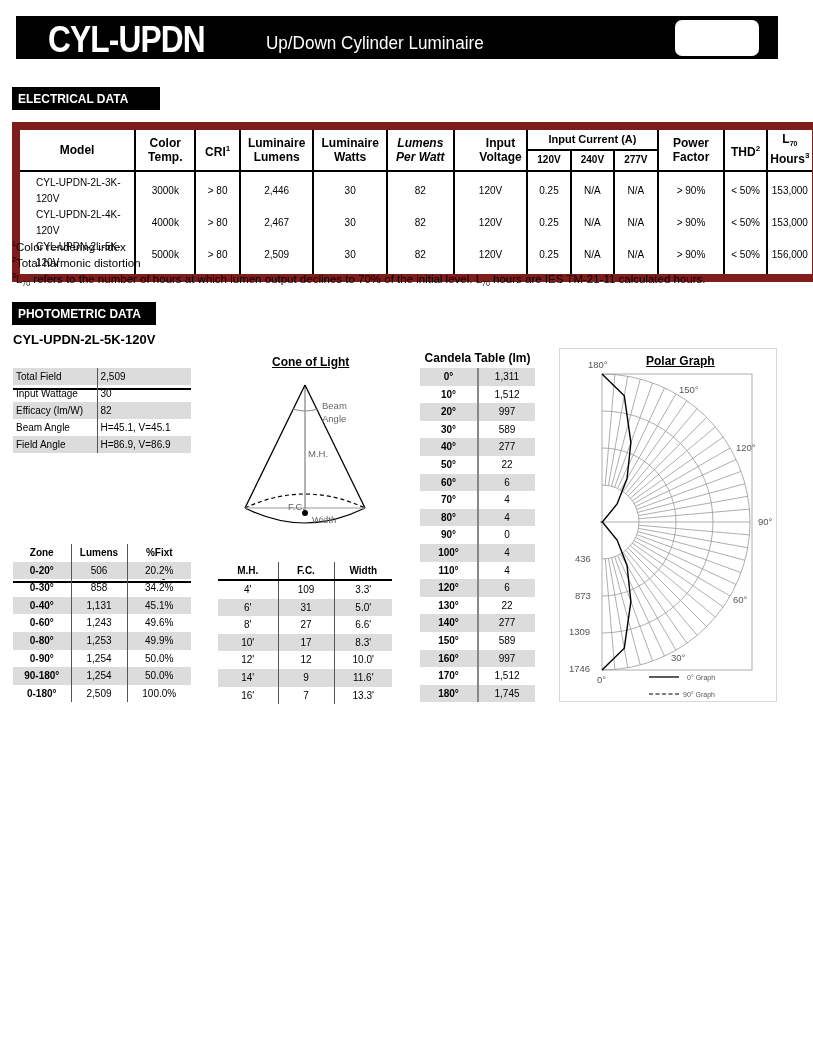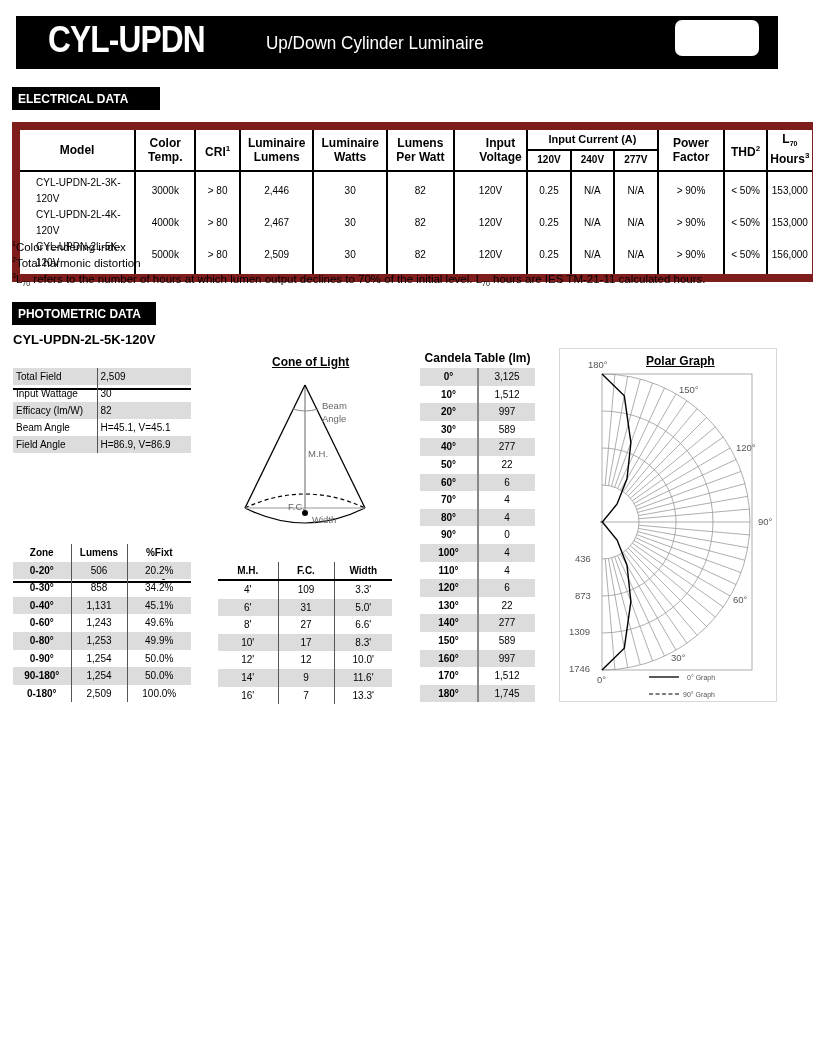--- a/index.html
+++ b/index.html
@@ -1,20 +1,20 @@
 <!DOCTYPE html>
 <html><head>
 <meta charset="utf-8">
 <style>
   * { box-sizing: border-box; margin: 0; padding: 0; }
   html, body { width: 813px; height: 1057px; background: #ffffff; overflow: hidden; }
   body { position: relative; font-family: "Liberation Sans", sans-serif; color: #000; }
 
   
-  .hdr { position: absolute; left: 16px; top: 16px; width: 762px; height: 53px; background: #000; }
+  .hdr { position: absolute; left: 16px; top: 16px; width: 762px; height: 43px; background: #000; }
   .hdr .code { position: absolute; left: 32px; top: 2px; color: #fff; font-family: "Liberation Sans", sans-serif; font-weight: bold; font-size: 36px; letter-spacing: -1px; transform: scaleX(0.88); transform-origin: left center; line-height: 44px; }
   .hdr .sub { position: absolute; left: 250px; top: 15px; color: #fff; font-size: 19px; line-height: 24px; transform: scaleX(0.9); transform-origin: left center; }
   .hdr .logo-box { position: absolute; left: 659px; top: 4px; width: 84px; height: 36px; background: #fff; border-radius: 7px; }
 
   
   .sec-label { position: absolute; background: #000; color: #fff; font-weight: bold; font-size: 13px; line-height: 23px; padding: 0 6px; transform-origin: left center; }
   .sec-label span { display: inline-block; transform: scaleX(0.92); transform-origin: left center; white-space: nowrap; }
 
   
   .etable { position: absolute; left: 12px; top: 122px; width: 808px; border-collapse: collapse; border: 8px solid #7f1d1d; font-size: 10px; }
@@ -104,21 +104,21 @@
       <col style="width:38px">
       <col style="width:43px">
   </colgroup>
   <tbody>
       <tr style="height:19px;">
     <th rowspan="2" style="height:45px;">Model</th>
     <th rowspan="2"><span style="display:inline-block;width:46px;">Color Temp.</span></th>
     <th rowspan="2"><span>CRI</span><sup>1</sup></th>
     <th rowspan="2"><span style="display:inline-block;width:58px;">Luminaire Lumens</span></th>
     <th rowspan="2"><span style="display:inline-block;width:58px;">Luminaire Watts</span></th>
-    <th rowspan="2"><span style="display:inline-block;width:56px;">Lumens Per Watt</span></th>
+    <th rowspan="2"><span style="display:inline-block;width:56px;font-style:italic;">Lumens Per Watt</span></th>
     <th rowspan="2"><span style="display:inline-block;width:44px;margin-left:20px;">Input Voltage</span></th>
     <th colspan="3" style="font-size:11px; border-bottom:0;">Input Current (A)</th>
     <th rowspan="2"><span style="display:inline-block;width:44px;">Power Factor</span></th>
     <th rowspan="2"><span>THD</span><sup>2</sup></th>
     <th rowspan="2"><span class="l70"><span>L</span><sub>70</sub><br><span>Hours</span><sup>3</sup></span></th>
   </tr>
   <tr>
     <th class="sm">120V</th>
     <th class="sm">240V</th>
     <th class="sm">277V</th>
@@ -329,21 +329,21 @@
         <td class="c3">13.3'</td>
       </tr>
 </tbody>
   </table>
 
 <div class="cand-head">Candela Table (lm)</div>
 <table class="ctable">
   <tbody>
       <tr class="g">
         <td class="a">0°</td>
-        <td class="b">3,125</td>
+        <td class="b">1,311</td>
       </tr>
   <tr>
         <td class="a">10°</td>
         <td class="b">1,512</td>
       </tr>
   <tr class="g">
         <td class="a">20°</td>
         <td class="b">997</td>
       </tr>
   <tr>

